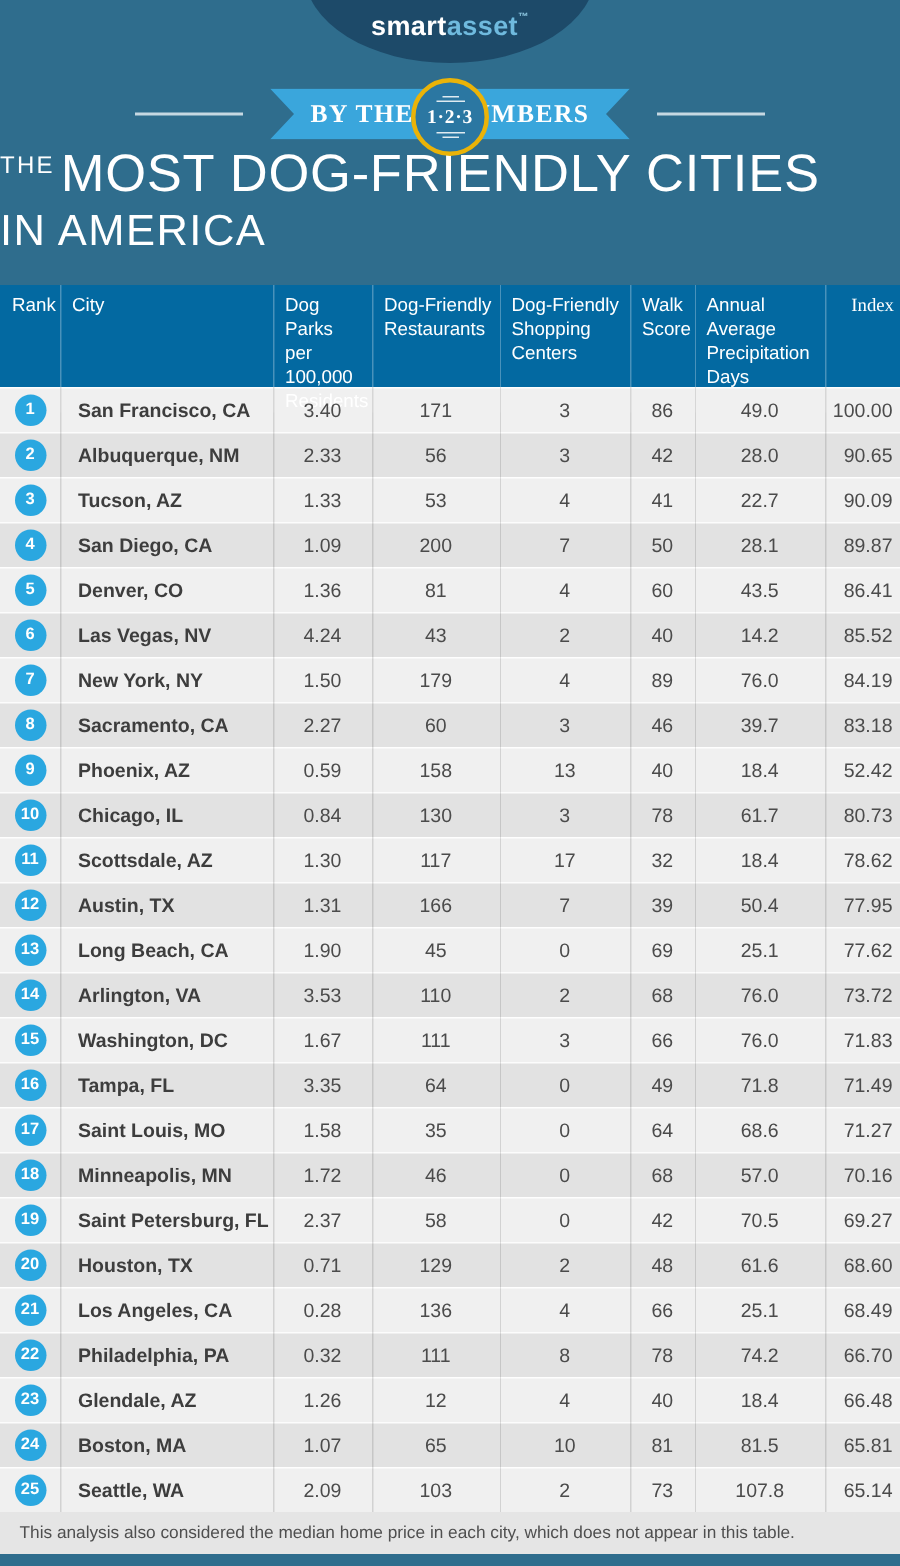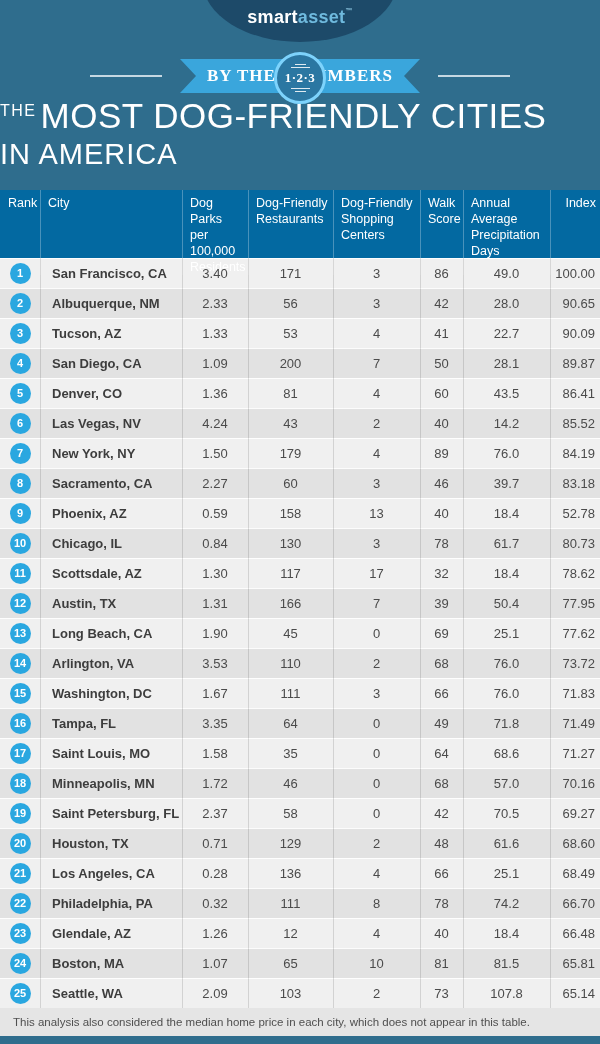--- a/index.html
+++ b/index.html
@@ -17,40 +17,40 @@
 
   .dash { position:absolute; top:75px; width:72px; height:2px; background:#c6d8e2; }
   .dash.left { left:90px; } .dash.right { right:90px; }
 
   .ribbon { position:absolute; left:180px; top:59px; width:240px; height:34px; background:#3aa6dc;
             clip-path:polygon(0 0, 100% 0, calc(100% - 16px) 50%, 100% 100%, 0 100%, 16px 50%);
             display:flex; align-items:center; justify-content:space-between; padding:0 27px;
             font-family:"Liberation Serif","DejaVu Serif",serif; font-weight:bold;
             font-size:17px; letter-spacing:1px; color:#ffffff; }
   .badge { position:absolute; left:274px; top:52px; width:52px; height:52px; border-radius:50%;
-           background:#2b77a2; border:3px solid #7dd3fc; display:flex; flex-direction:column;
+           background:#2b77a2; border:3px solid #eab308; display:flex; flex-direction:column;
            align-items:center; justify-content:center; gap:2px; z-index:2; }
   .badge .num { font-family:"Liberation Serif","DejaVu Serif",serif; font-weight:bold;
                 font-size:13px; color:#ffffff; letter-spacing:0.5px; }
   .rule { height:1px; background:rgba(255,255,255,0.85); }
   .rule.s { width:11px; } .rule.l { width:19px; }
 
   .title-block { position:absolute; left:0; top:97px; width:100%; text-align:left;
                  color:#ffffff; line-height:1.1; }
   .title-line1 { font-size:35px; letter-spacing:0.5px; }
   .title-line1 .the { font-size:16px; letter-spacing:1.5px; vertical-align:12px; margin-right:4px; }
   .title-line2 { font-size:29px; letter-spacing:1px; margin-top:3px; }
 
   
   .grid-cols { display:grid; grid-template-columns:40px 142px 66px 85px 87px 43px 87px 50px; }
   .thead { height:68px; background:#0369a1; }
   .th { padding:6px 5px 0 8px; color:#ffffff; font-size:12.5px; line-height:1.27;
         box-shadow:inset 1px 0 0 rgba(255,255,255,0.28); }
   .th:first-child { box-shadow:none; padding-left:8px; }
-  .th.index-col { text-align:right; padding-right:4px; }
+  .th.index-col { text-align:right; padding-right:4px;font-family:Liberation Serif, serif; }
 
   .row { height:30px; box-shadow:inset 0 1px 0 rgba(255,255,255,0.9); }
   .row.odd  { background:#f0f0f0; }
   .row.even { background:#e2e2e2; }
   .cell { display:flex; align-items:center; justify-content:center; font-size:13px; color:#4b4b4b;
           box-shadow:inset 1px 0 0 rgba(0,0,0,0.12); }
   .cell:first-child { box-shadow:none; }
   .cell.city { justify-content:flex-start; padding-left:12px; font-weight:bold; color:#3d3d3d; }
   .cell.index-col { justify-content:flex-end; padding-right:5px; }
   .rank-badge { width:21px; height:21px; border-radius:50%; background:#2aa7e0; color:#ffffff;
@@ -200,21 +200,21 @@
       <div class="row grid-cols odd">
         <div class="cell">
           <span class="rank-badge">9</span>
         </div>
         <div class="cell city">Phoenix, AZ</div>
         <div class="cell">0.59</div>
         <div class="cell">158</div>
         <div class="cell">13</div>
         <div class="cell">40</div>
         <div class="cell">18.4</div>
-        <div class="cell index-col">52.78</div>
+        <div class="cell index-col">52.42</div>
       </div>
       <div class="row grid-cols even">
         <div class="cell">
           <span class="rank-badge">10</span>
         </div>
         <div class="cell city">Chicago, IL</div>
         <div class="cell">0.84</div>
         <div class="cell">130</div>
         <div class="cell">3</div>
         <div class="cell">78</div>

